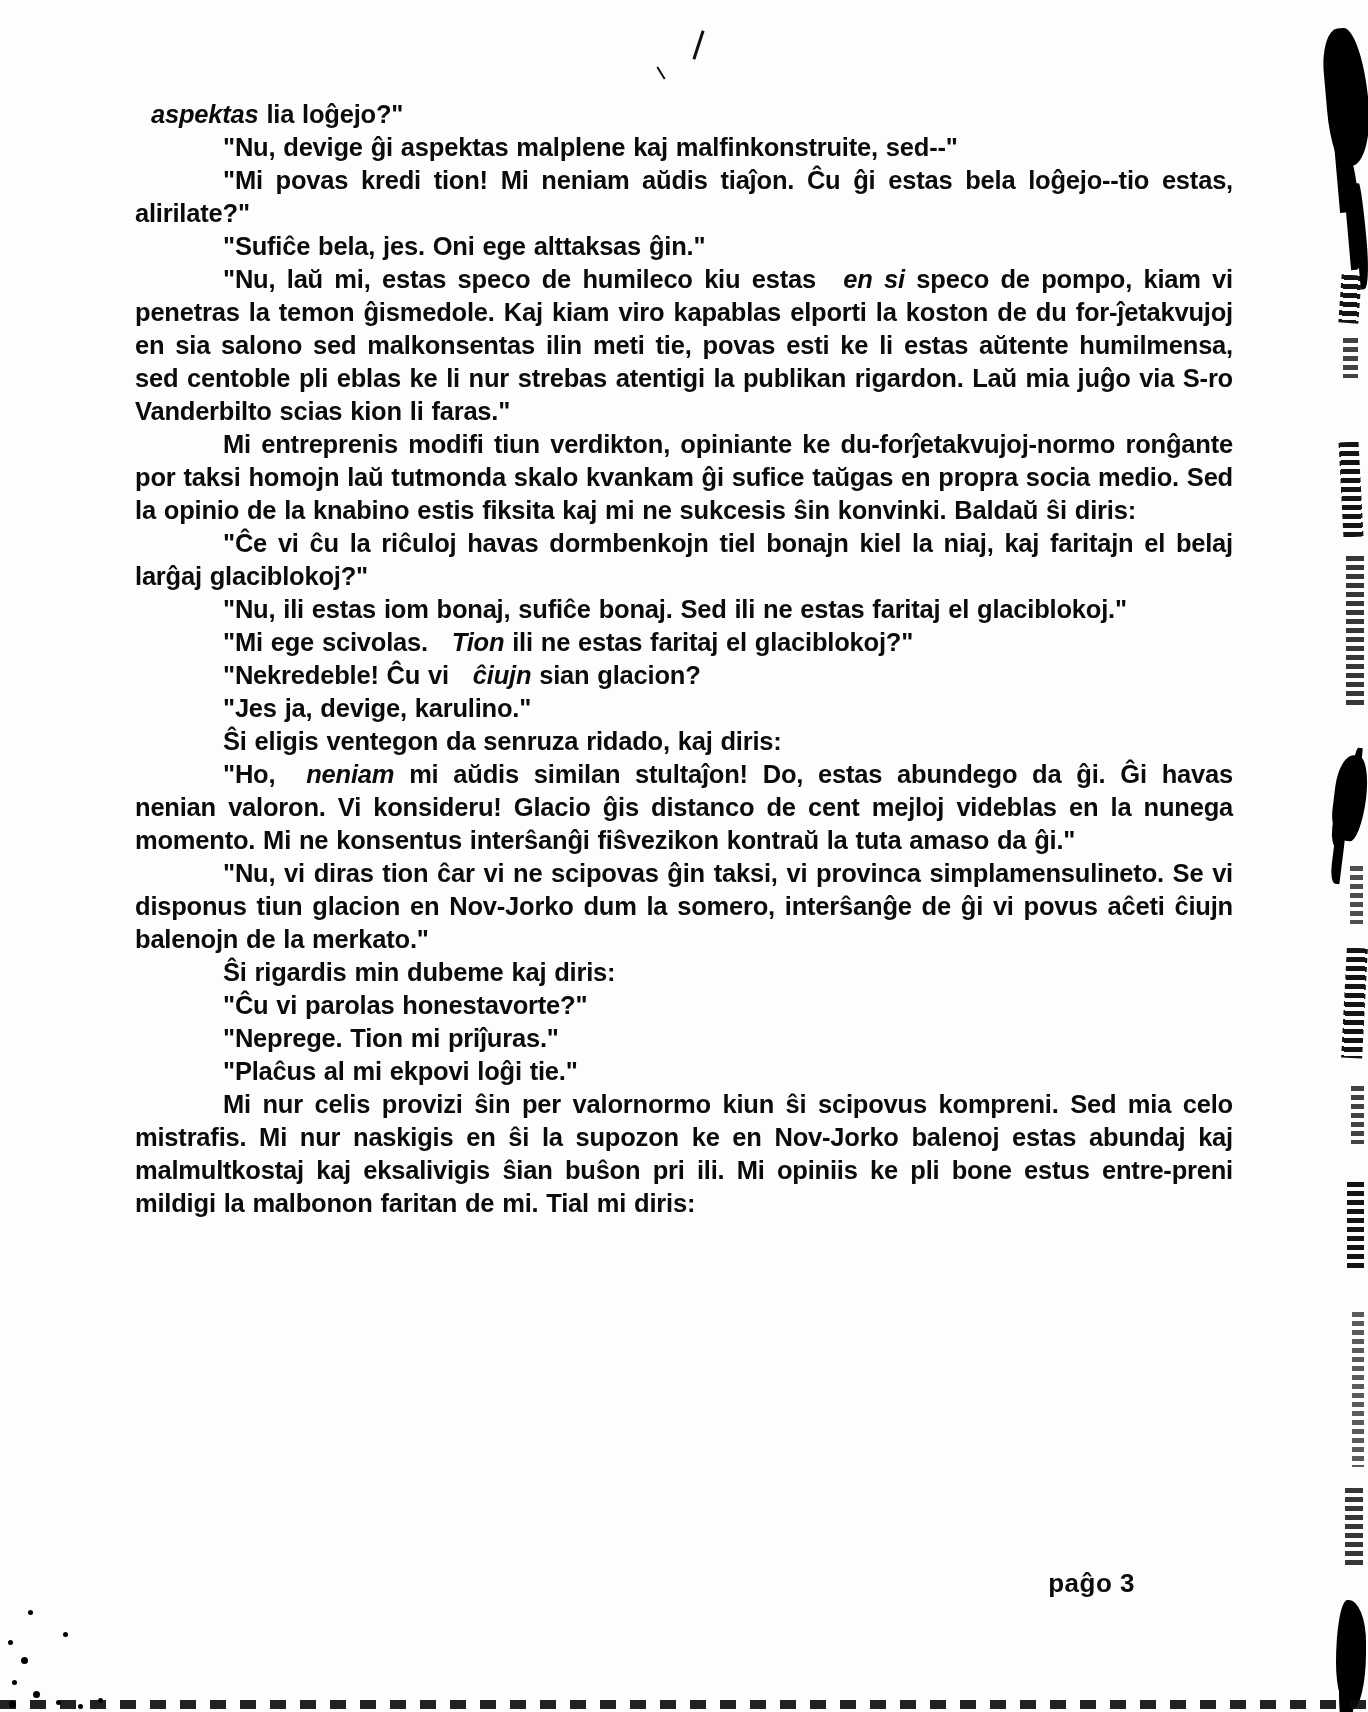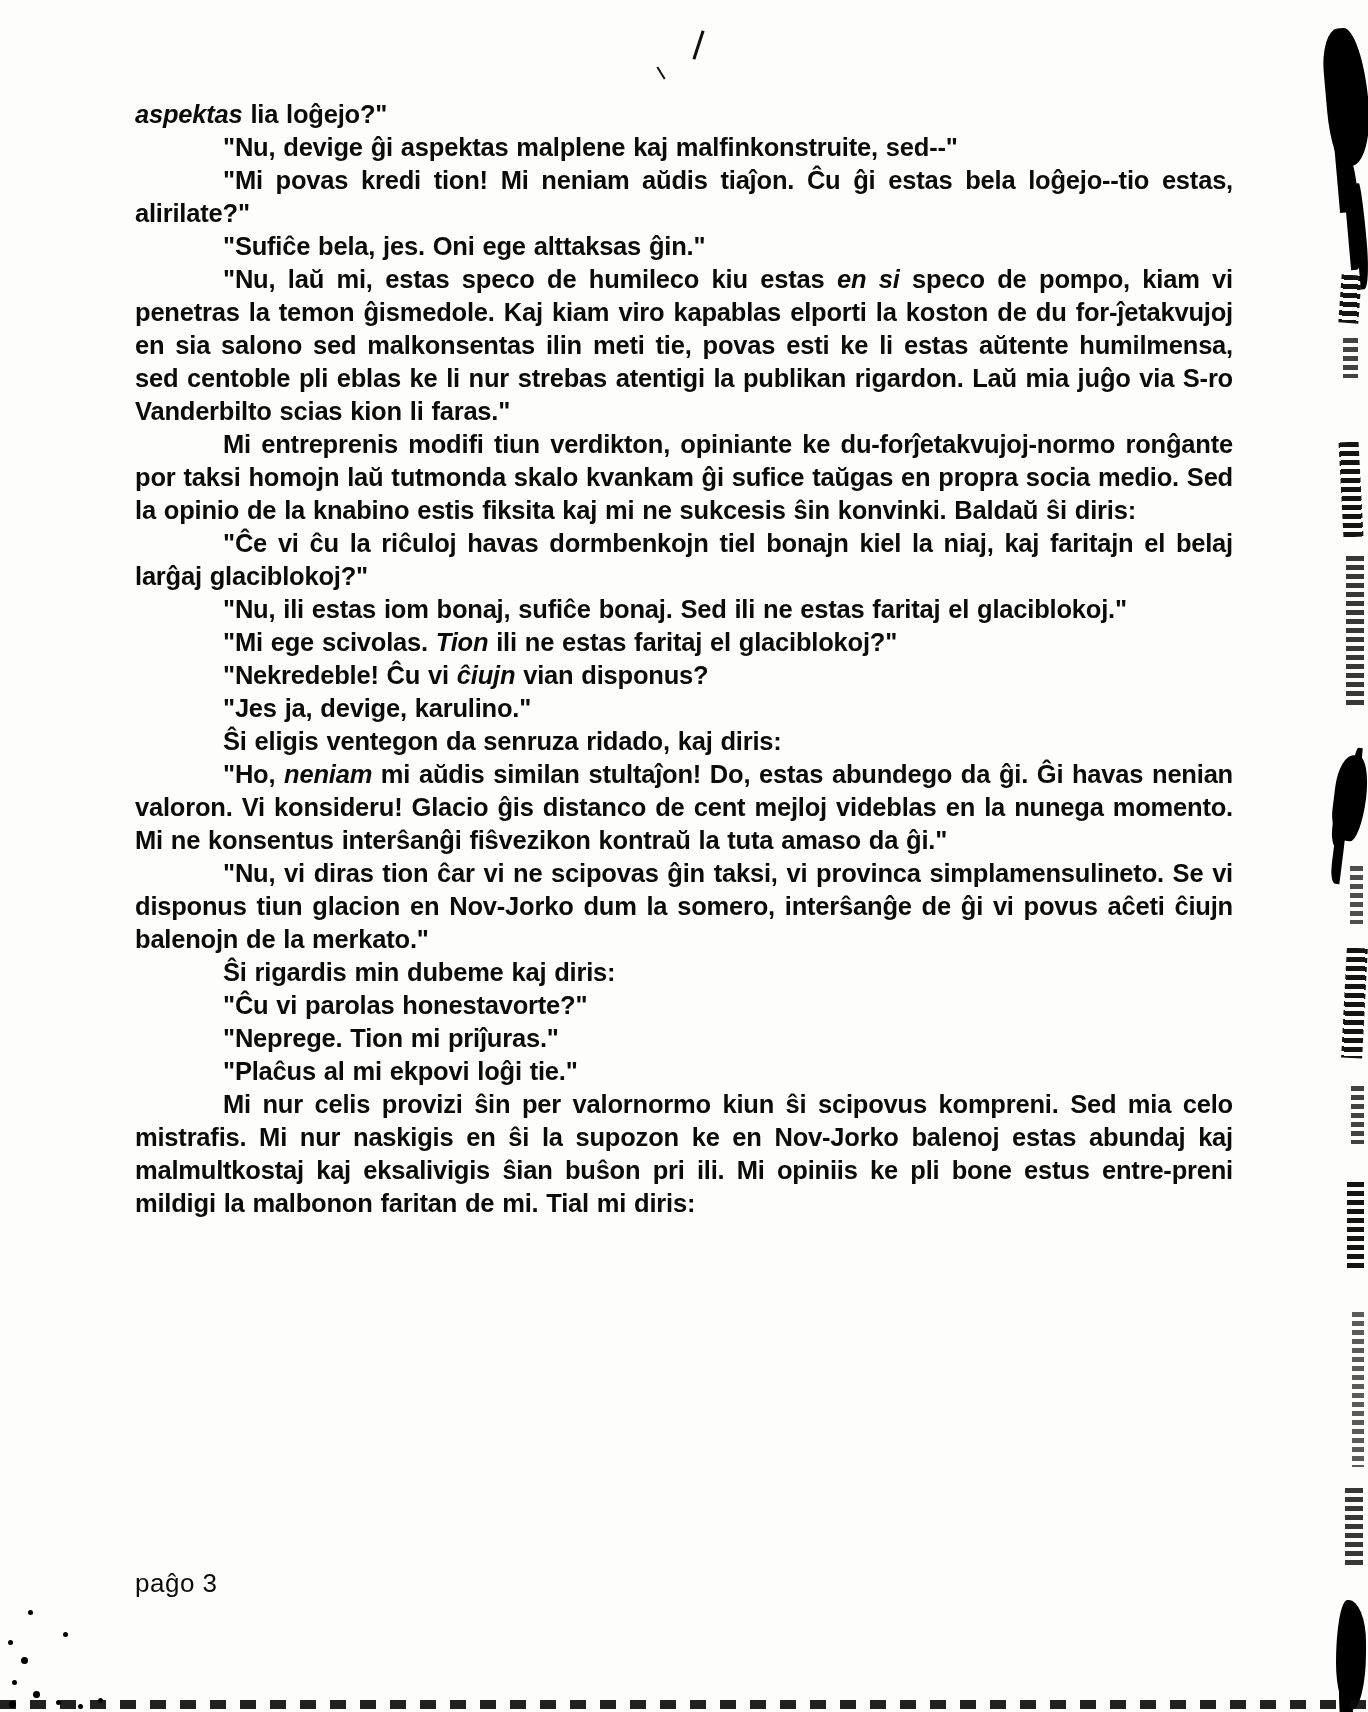--- a/index.html
+++ b/index.html
@@ -18,26 +18,26 @@
   .para{
     margin:0;
     font-size:25.5px;
     line-height:33px;
     font-weight:bold;
     letter-spacing:-0.2px;
     word-spacing:1px;
     text-align:justify;
   }
   .para.indent{text-indent:88px;}
-  .ital{font-style:italic;}
+  .ital{font-style:italic;margin-left:16px;}
   .footer{
     position:absolute;
     left:135px;top:1568px;width:1000px;
-    text-align:left;
-    font-size:26px;font-weight:normal;
+    text-align:right;
+    font-size:26px;font-weight:bold;
     letter-spacing:0.5px;
   }
   
   .smudge{position:absolute;background:#000;}
   .streaks{
     position:absolute;
     background:repeating-linear-gradient(to bottom, rgba(0,0,0,.92) 0 5px, transparent 5px 9px);
   }
   .pen-mark{position:absolute;background:#111;}
   #blob-top-right{
@@ -76,21 +76,21 @@
   <div class="text-block">
       <p class="para"><span class="ital">aspektas</span><span> lia loĝejo?"</span></p>
       <p class="para indent"><span>"Nu, devige ĝi aspektas malplene kaj malfinkonstruite, sed--"</span></p>
       <p class="para indent"><span>"Mi povas kredi tion! Mi neniam aŭdis tiaĵon. Ĉu ĝi estas bela loĝejo--tio estas, alirilate?"</span></p>
       <p class="para indent"><span>"Sufiĉe bela, jes. Oni ege alttaksas ĝin."</span></p>
       <p class="para indent"><span>"Nu, laŭ mi, estas speco de humileco kiu estas </span><span class="ital">en si</span><span> speco de pompo, kiam vi penetras la temon ĝismedole. Kaj kiam viro kapablas elporti la koston de du for-ĵetakvujoj en sia salono sed malkonsentas ilin meti tie, povas esti ke li estas aŭtente humilmensa, sed centoble pli eblas ke li nur strebas atentigi la publikan rigardon. Laŭ mia juĝo via S-ro Vanderbilto scias kion li faras."</span></p>
       <p class="para indent"><span>Mi entreprenis modifi tiun verdikton, opiniante ke du-forĵetakvujoj-normo ronĝante por taksi homojn laŭ tutmonda skalo kvankam ĝi sufice taŭgas en propra socia medio. Sed la opinio de la knabino estis fiksita kaj mi ne sukcesis ŝin konvinki. Baldaŭ ŝi diris:</span></p>
       <p class="para indent"><span>"Ĉe vi ĉu la riĉuloj havas dormbenkojn tiel bonajn kiel la niaj, kaj faritajn el belaj larĝaj glaciblokoj?"</span></p>
       <p class="para indent"><span>"Nu, ili estas iom bonaj, sufiĉe bonaj. Sed ili ne estas faritaj el glaciblokoj."</span></p>
       <p class="para indent"><span>"Mi ege scivolas. </span><span class="ital">Tion</span><span> ili ne estas faritaj el glaciblokoj?"</span></p>
-      <p class="para indent"><span>"Nekredeble! Ĉu vi </span><span class="ital">ĉiujn</span><span> vian disponus?</span></p>
+      <p class="para indent"><span>"Nekredeble! Ĉu vi </span><span class="ital">ĉiujn</span><span> sian glacion?</span></p>
       <p class="para indent"><span>"Jes ja, devige, karulino."</span></p>
       <p class="para indent"><span>Ŝi eligis ventegon da senruza ridado, kaj diris:</span></p>
       <p class="para indent"><span>"Ho, </span><span class="ital">neniam</span><span> mi aŭdis similan stultaĵon! Do, estas abundego da ĝi. Ĝi havas nenian valoron. Vi konsideru! Glacio ĝis distanco de cent mejloj videblas en la nunega momento. Mi ne konsentus interŝanĝi fiŝvezikon kontraŭ la tuta amaso da ĝi."</span></p>
       <p class="para indent"><span>"Nu, vi diras tion ĉar vi ne scipovas ĝin taksi, vi provinca simplamensulineto. Se vi disponus tiun glacion en Nov-Jorko dum la somero, interŝanĝe de ĝi vi povus aĉeti ĉiujn balenojn de la merkato."</span></p>
       <p class="para indent"><span>Ŝi rigardis min dubeme kaj diris:</span></p>
       <p class="para indent"><span>"Ĉu vi parolas honestavorte?"</span></p>
       <p class="para indent"><span>"Neprege. Tion mi priĵuras."</span></p>
       <p class="para indent"><span>"Plaĉus al mi ekpovi loĝi tie."</span></p>
       <p class="para indent"><span>Mi nur celis provizi ŝin per valornormo kiun ŝi scipovus kompreni. Sed mia celo mistrafis. Mi nur naskigis en ŝi la supozon ke en Nov-Jorko balenoj estas abundaj kaj malmultkostaj kaj eksalivigis ŝian buŝon pri ili. Mi opiniis ke pli bone estus entre-preni mildigi la malbonon faritan de mi. Tial mi diris:</span></p>
     </div>

